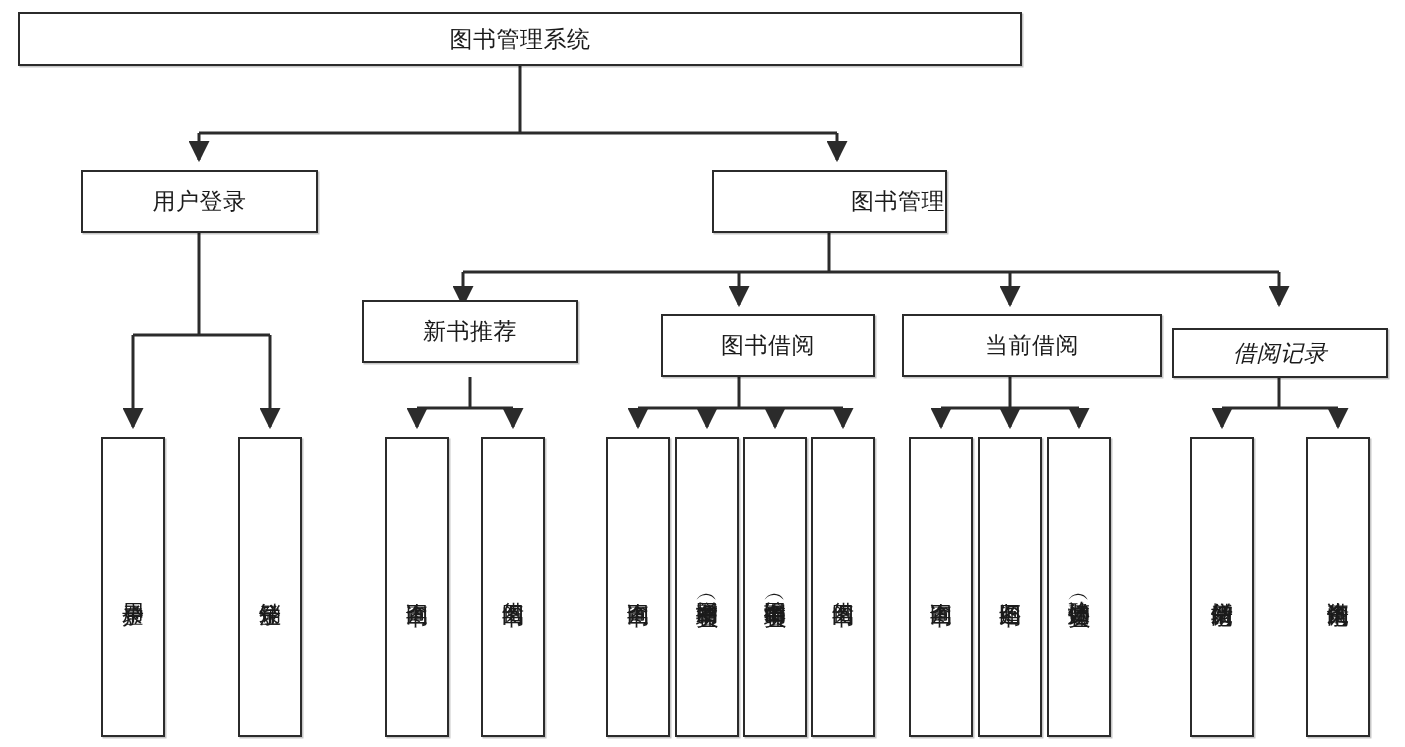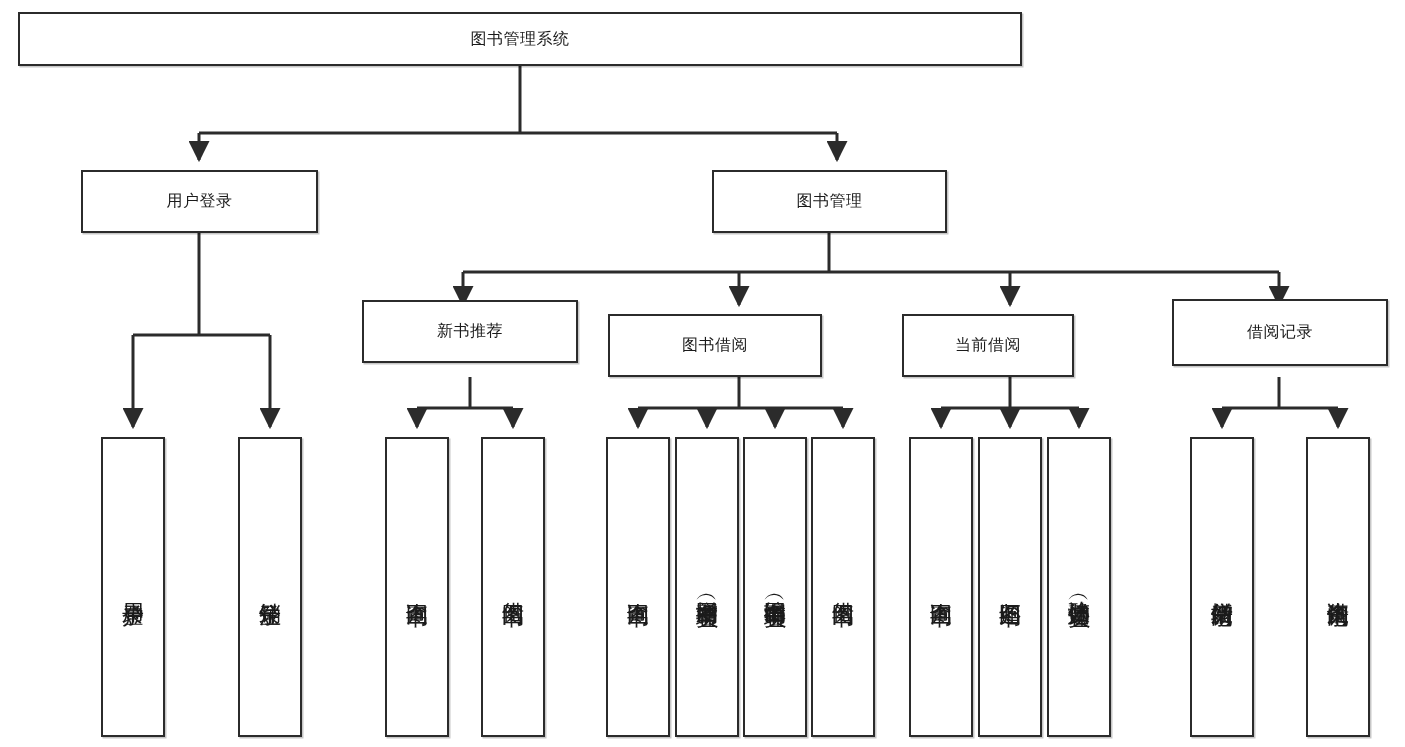--- a/index.html
+++ b/index.html
@@ -30,21 +30,21 @@
     position: absolute;
     box-sizing: border-box;
     border: 2px solid #2b2b2b;
     background: #ffffff;
     display: flex;
     align-items: center;
     justify-content: center;
     box-shadow: 1.5px 1.5px 0 rgba(0,0,0,0.22);
   }
   .node .label {
-    font-size: 16px;
+    font-size: 23px;
     line-height: 1.15;
     letter-spacing: 0.5px;
     color: #1b1b1b;
     text-align: center;
     white-space: nowrap;
   }
   .node.leaf {
     align-items: center;
   }
   .node.leaf .label {
@@ -122,34 +122,34 @@
     </g>
   </svg>
 
   <div class="node" style="left:18px; top:12px; width:1004px; height:54px;">
     <span class="label">图书管理系统</span>
   </div>
 
   <div class="node" style="left:81px; top:170px; width:237px; height:63px;">
     <span class="label">用户登录</span>
   </div>
-  <div class="node" style="left:712px; top:170px; width:235px; height:63px;">
+  <div class="node" style="left:712px; top:170px; width:235px; height:63px;justify-content:flex-end;">
     <span class="label">图书管理</span>
   </div>
 
   <div class="node" style="left:362px; top:300px; width:216px; height:63px;">
     <span class="label">新书推荐</span>
   </div>
-  <div class="node" style="left:608px; top:314px; width:214px; height:63px;">
+  <div class="node" style="left:661px; top:314px; width:214px; height:63px;">
     <span class="label">图书借阅</span>
   </div>
-  <div class="node" style="left:902px; top:314px; width:172px; height:63px;">
+  <div class="node" style="left:902px; top:314px; width:260px; height:63px;">
     <span class="label">当前借阅</span>
   </div>
-  <div class="node" style="left:1172px; top:299px; width:216px; height:67px;">
+  <div class="node" style="left:1172px; top:328px; width:216px; height:50px;font-style:italic;">
     <span class="label">借阅记录</span>
   </div>
 
   <div class="node leaf" style="left:101px; top:437px; width:64px; height:300px;">
     <span class="label">用户登录</span>
   </div>
   <div class="node leaf" style="left:238px; top:437px; width:64px; height:300px;">
     <span class="label">注销登录</span>
   </div>
 

